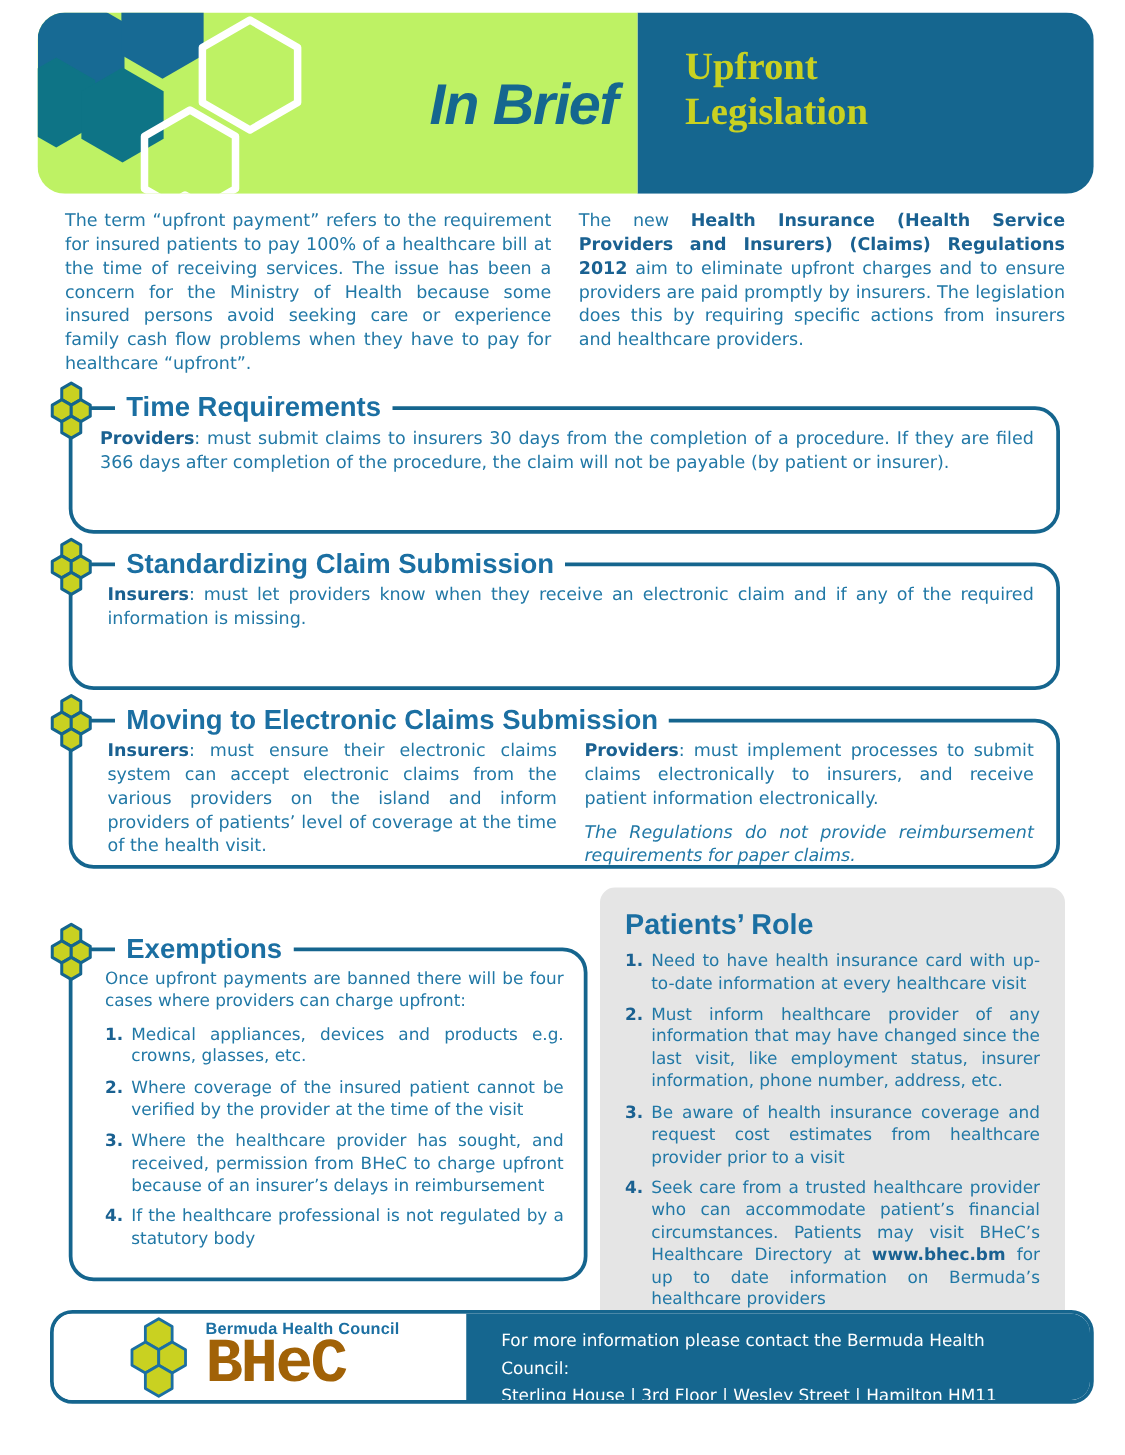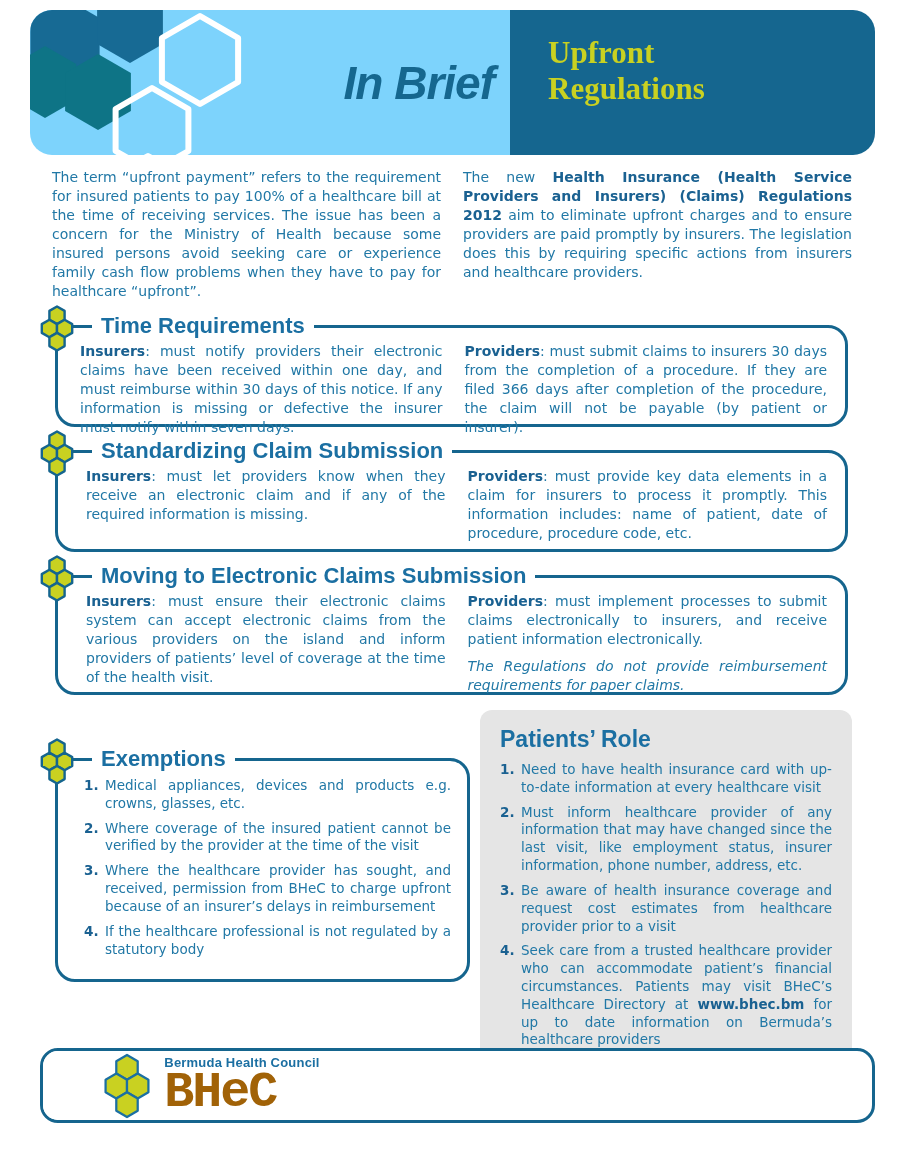--- a/index.html
+++ b/index.html
@@ -10,21 +10,21 @@
     overflow: hidden;
   }
 
   
   .header {
     position: absolute; left: 30px; top: 10px; width: 845px; height: 145px;
     border-radius: 22px; overflow: hidden; display: flex;
   }
   .header-left {
     position: relative; width: 480px; height: 100%;
-    background: #7dd3fc;
+    background: #bef264;
   }
   .hex-decor { position: absolute; left: 0; top: 0; }
   .brand {
     position: absolute; right: 16px; top: 46px;
     font-size: 46px; font-style: italic; font-weight: 600;
     color: #15678f; letter-spacing: -1px;
     font-family: "Liberation Sans", sans-serif;
   }
   .header-right {
     width: 365px; height: 100%; background: #15668f;
@@ -137,21 +137,21 @@
         <polygon points="170,6 208.1,28 208.1,72 170,94 131.9,72 131.9,28"></polygon>
         <polygon points="122,78 158.4,99 158.4,141 122,162 85.6,141 85.6,99"></polygon>
         <polygon points="118,146 161.3,171 161.3,221 118,246 74.7,221 74.7,171"></polygon>
       </g>
     </svg>
     <div class="brand">In Brief</div>
   </div>
   <div class="header-right">
     <div class="header-title">
       <div>Upfront</div>
-      <div>Regulations</div>
+      <div>Legislation</div>
     </div>
   </div>
 </div>
 
 <div class="new-regs">
   <div class="two-col">
     <p class="col body-text">The term “upfront payment” refers to the requirement for insured patients to pay 100% of a healthcare bill at the time of receiving services. The issue has been a concern for the Ministry of Health because some insured persons avoid seeking care or experience family cash flow problems when they have to pay for healthcare “upfront”.</p>
     <p class="col body-text"><span>The new </span><span class="bold-navy">Health Insurance (Health Service Providers and Insurers) (Claims) Regulations 2012</span><span> aim to eliminate upfront charges and to ensure providers are paid promptly by insurers.  The legislation does this by requiring specific actions from insurers and healthcare providers.</span></p>
   </div>
 </div>
@@ -160,38 +160,36 @@
   <svg class="hex-marker" viewBox="-5 -5 110 122">
     <g fill="#c9d121" stroke="#15658e" stroke-width="6" stroke-linejoin="round">
       <polygon points="50,1 69,12 69,34 50,45 31,34 31,12"></polygon>
       <polygon points="31,34 50,45 50,67 31,78 12,67 12,45"></polygon>
       <polygon points="69,34 88,45 88,67 69,78 50,67 50,45"></polygon>
       <polygon points="50,67 69,78 69,100 50,111 31,100 31,78"></polygon>
     </g>
   </svg>
   <div class="section-title">Time Requirements</div>
   <div class="two-col">
-    <p class="col body-text"><span class="bold-navy">Insurers</span><span>: must notify providers their electronic claims have been received within one day, and must reimburse within 30 days of this notice. If any information is missing or defective the insurer must notify within seven days.</span></p>
     <p class="col body-text"><span class="bold-navy">Providers</span><span>: must submit claims to insurers 30 days from the completion of a procedure. If they are filed 366 days after completion of the procedure, the claim will not be payable (by patient or insurer).</span></p>
   </div>
 </div>
 
 <div class="section-box box-2">
   <svg class="hex-marker" viewBox="-5 -5 110 122">
     <g fill="#c9d121" stroke="#15658e" stroke-width="6" stroke-linejoin="round">
       <polygon points="50,1 69,12 69,34 50,45 31,34 31,12"></polygon>
       <polygon points="31,34 50,45 50,67 31,78 12,67 12,45"></polygon>
       <polygon points="69,34 88,45 88,67 69,78 50,67 50,45"></polygon>
       <polygon points="50,67 69,78 69,100 50,111 31,100 31,78"></polygon>
     </g>
   </svg>
   <div class="section-title">Standardizing Claim Submission</div>
   <div class="two-col">
     <p class="col body-text"><span class="bold-navy">Insurers</span><span>: must let providers know when they receive an electronic claim and if any of the required information is missing.</span></p>
-    <p class="col body-text"><span class="bold-navy">Providers</span><span>: must provide key data elements in a claim for insurers to process it promptly. This information includes: name of patient, date of procedure, procedure code, etc.</span></p>
   </div>
 </div>
 
 <div class="section-box box-3">
   <svg class="hex-marker" viewBox="-5 -5 110 122">
     <g fill="#c9d121" stroke="#15658e" stroke-width="6" stroke-linejoin="round">
       <polygon points="50,1 69,12 69,34 50,45 31,34 31,12"></polygon>
       <polygon points="31,34 50,45 50,67 31,78 12,67 12,45"></polygon>
       <polygon points="69,34 88,45 88,67 69,78 50,67 50,45"></polygon>
       <polygon points="50,67 69,78 69,100 50,111 31,100 31,78"></polygon>
@@ -210,20 +208,21 @@
 <div class="exemptions">
   <svg class="hex-marker" viewBox="-5 -5 110 122">
     <g fill="#c9d121" stroke="#15658e" stroke-width="6" stroke-linejoin="round">
       <polygon points="50,1 69,12 69,34 50,45 31,34 31,12"></polygon>
       <polygon points="31,34 50,45 50,67 31,78 12,67 12,45"></polygon>
       <polygon points="69,34 88,45 88,67 69,78 50,67 50,45"></polygon>
       <polygon points="50,67 69,78 69,100 50,111 31,100 31,78"></polygon>
     </g>
   </svg>
   <div class="section-title">Exemptions</div>
+  <p class="small-text para-gap">Once upfront payments are banned there will be four cases where providers can charge upfront:</p>
   <div class="num-list">
     <div class="num-item small-text">
       <span class="num">1.</span>
       <span class="txt">Medical appliances, devices and products e.g. crowns, glasses, etc.</span>
     </div>
     <div class="num-item small-text">
       <span class="num">2.</span>
       <span class="txt">Where coverage of the insured patient cannot be verified by the provider at the time of the visit</span>
     </div>
     <div class="num-item small-text">
@@ -267,13 +266,19 @@
         <polygon points="31,34 50,45 50,67 31,78 12,67 12,45"></polygon>
         <polygon points="69,34 88,45 88,67 69,78 50,67 50,45"></polygon>
         <polygon points="50,67 69,78 69,100 50,111 31,100 31,78"></polygon>
       </g>
     </svg>
     <div>
       <div class="logo-text-top">Bermuda Health Council</div>
       <div class="logo-text-main">BHeC</div>
     </div>
   </div>
+  <div class="info-panel">
+    <div>For more information please contact the Bermuda Health Council:</div>
+    <div>Sterling House | 3rd Floor | Wesley Street | Hamilton HM11</div>
+    <div class="b">www.bhec.bm | healthcouncil@bhec.bm</div>
+
+  </div>
 </div>
 
 </body></html>

